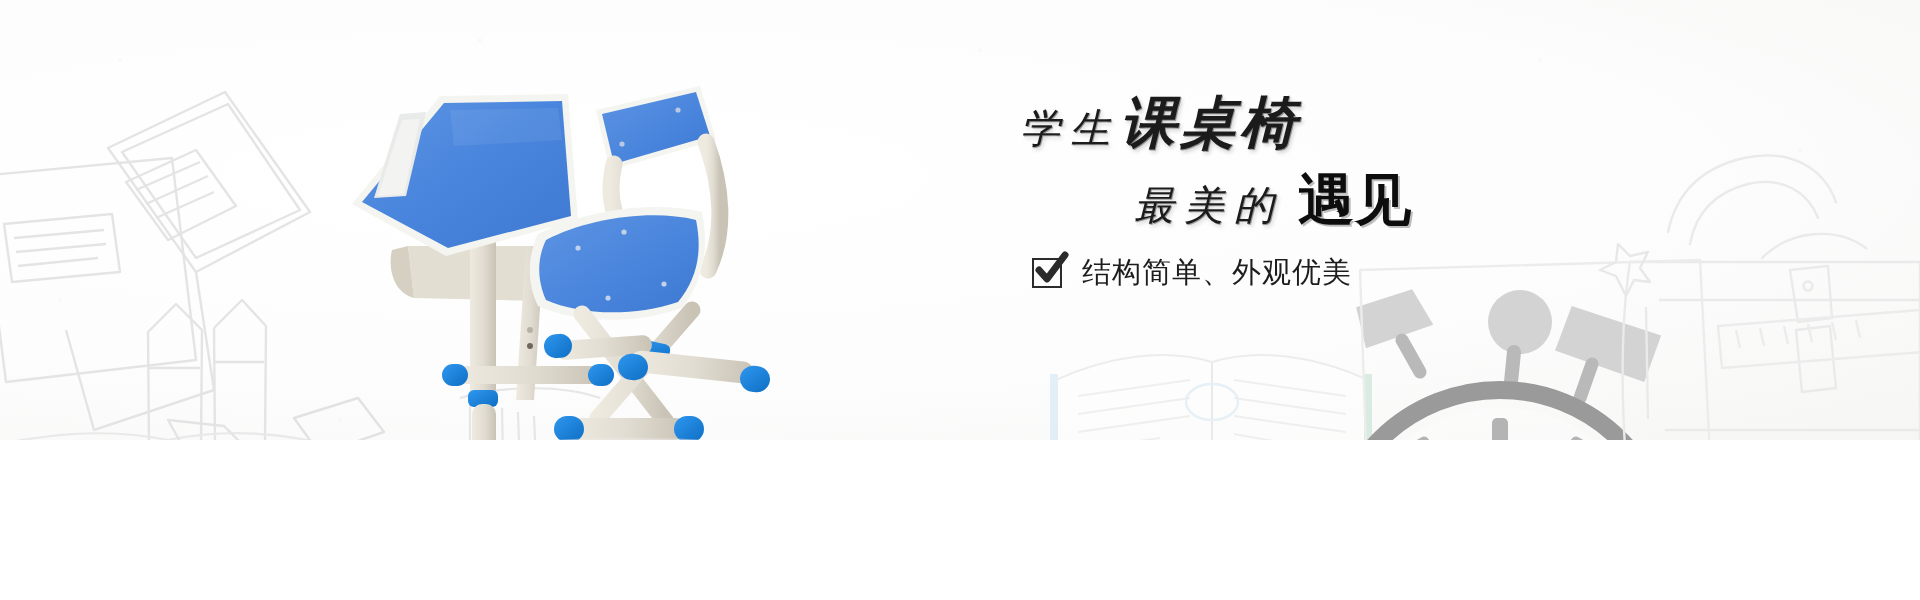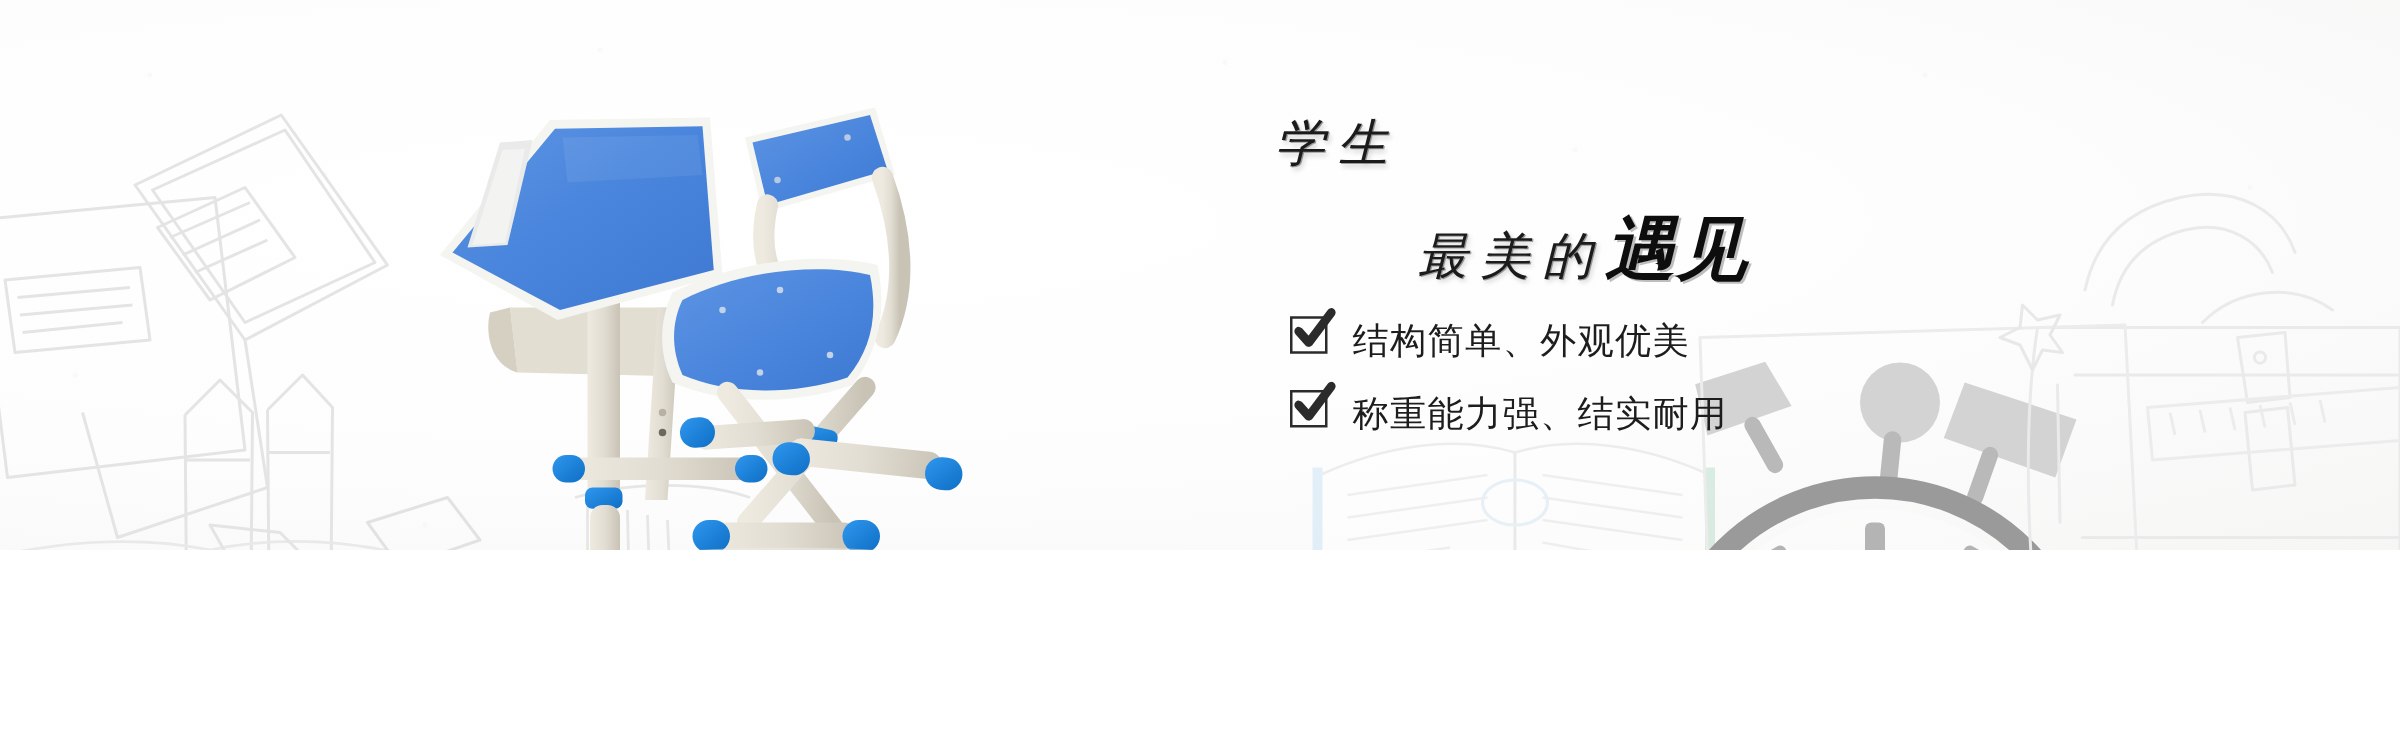--- a/index.html
+++ b/index.html
@@ -51,27 +51,27 @@
     text-shadow:1px 1px 0 rgba(0,0,0,.35), 2px 3px 4px rgba(0,0,0,.18);
   }
   .brush-sm { font-size:40px; line-height:1; letter-spacing:10px; font-weight:400;}
   .brush-lg { font-size:56px; line-height:1; letter-spacing:4px; }
 
   .heavy {
     font-family:"DejaVu Sans","Liberation Sans",sans-serif;
     font-weight:700; font-size:56px; line-height:1;
     color:#0d0d0d; letter-spacing:1px;
     text-shadow:2px 2px 0 rgba(0,0,0,.25);
-    font-style:italic;
+    margin-left:14px;
   }
 
   
   .features { position:absolute; left:20px; top:158px; }
   .feat-row {
-    display:flex; 
+    display:flex; align-items:center;
     margin-bottom:19px; white-space:nowrap;
   }
   .check-box {
     width:30px; height:30px; flex:0 0 30px;
     border:2px solid #2b2b2b; background:transparent;
     position:relative; margin-right:20px;
   }
   .check-box svg { position:absolute; left:-3px; top:-9px; width:38px; height:38px; }
   .feat-text {
     font-family:"DejaVu Sans","Liberation Sans",sans-serif;
@@ -354,44 +354,37 @@
       <ellipse cx="210" cy="418" rx="160" ry="10" fill="#e9e9e7" opacity="0.5"></ellipse>
       <ellipse cx="300" cy="376" rx="110" ry="8" fill="#ececea" opacity="0.5"></ellipse>
     </svg>
   </div>
 
   <div class="copy">
 
     <div class="headline">
       <div class="hl-row1">
         <span class="brush brush-sm">学生</span>
+        <span class="brush brush-lg">课桌椅</span>
       </div>
       <div class="hl-row2">
         <span class="brush brush-sm">最美的</span>
         <span class="heavy">遇见</span>
       </div>
     </div>
 
     <div class="features">
 
       <div class="feat-row">
         <span class="check-box">
           <svg viewBox="0 0 38 38" xmlns="http://www.w3.org/2000/svg">
             <path d="M8 19 L16 28 L34 4" stroke="#2b2b2b" stroke-width="7" fill="none" stroke-linecap="round" stroke-linejoin="round"></path>
           </svg>
         </span>
         <span class="feat-text">结构简单、外观优美</span>
       </div>
 
-      <div class="feat-row">
-        <span class="check-box">
-          <svg viewBox="0 0 38 38" xmlns="http://www.w3.org/2000/svg">
-            <path d="M8 19 L16 28 L34 4" stroke="#2b2b2b" stroke-width="7" fill="none" stroke-linecap="round" stroke-linejoin="round"></path>
-          </svg>
-        </span>
-        <span class="feat-text">称重能力强、结实耐用</span>
-      </div>
 
 
     </div>
   </div>
 
 </div>
 
 </body></html>

